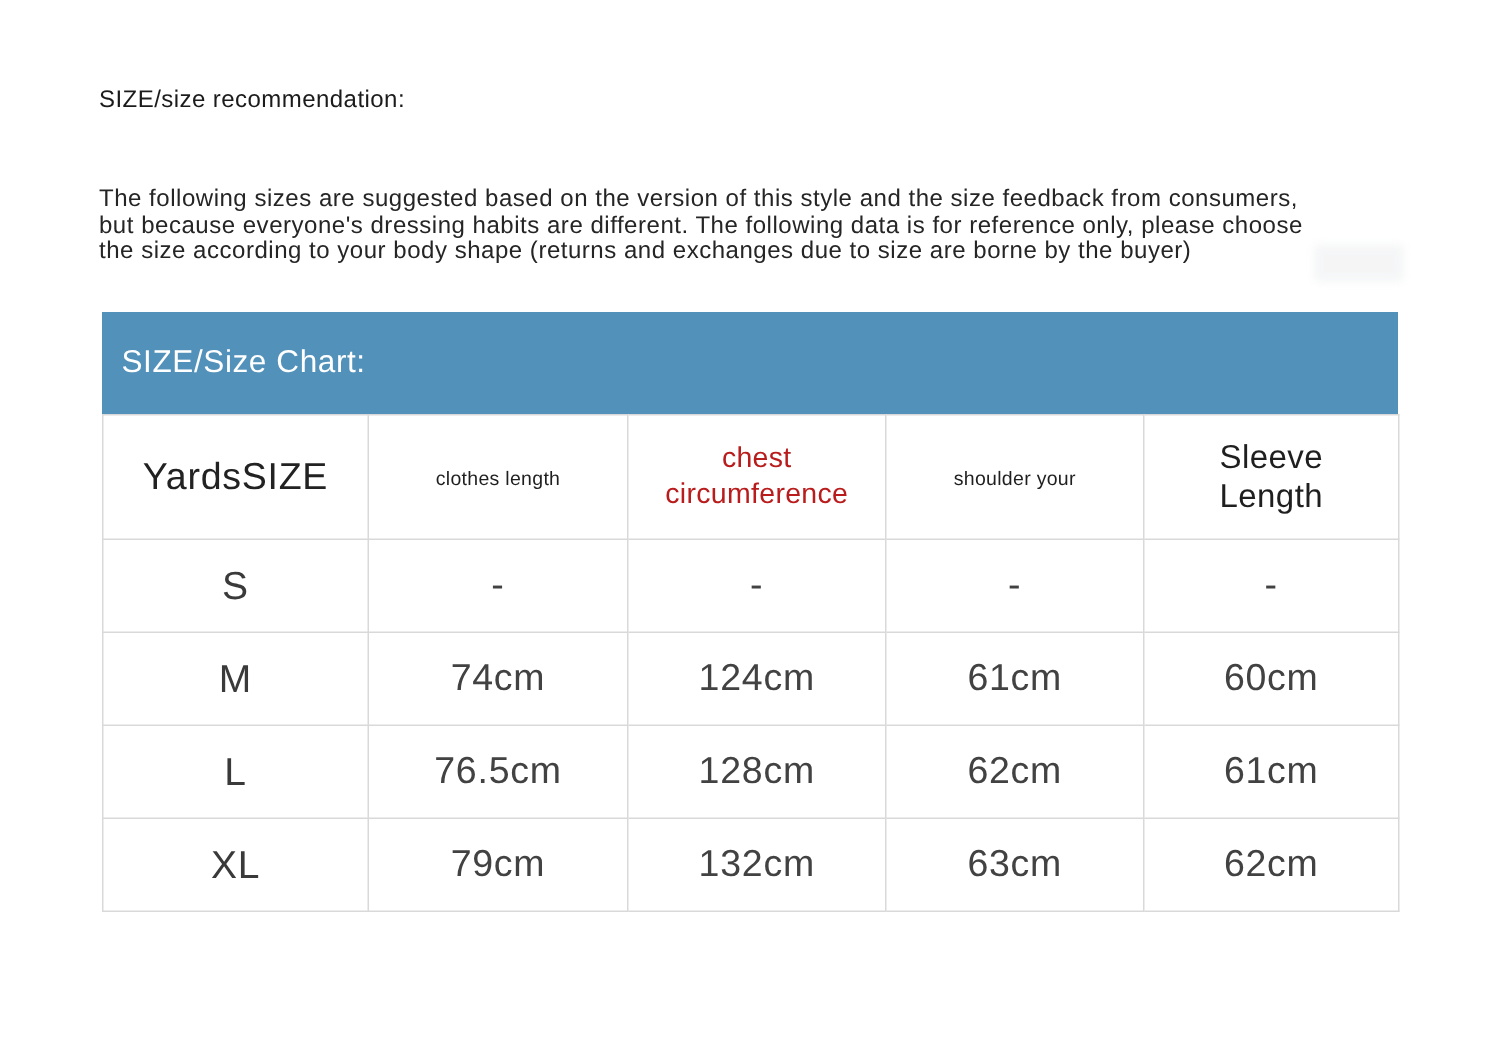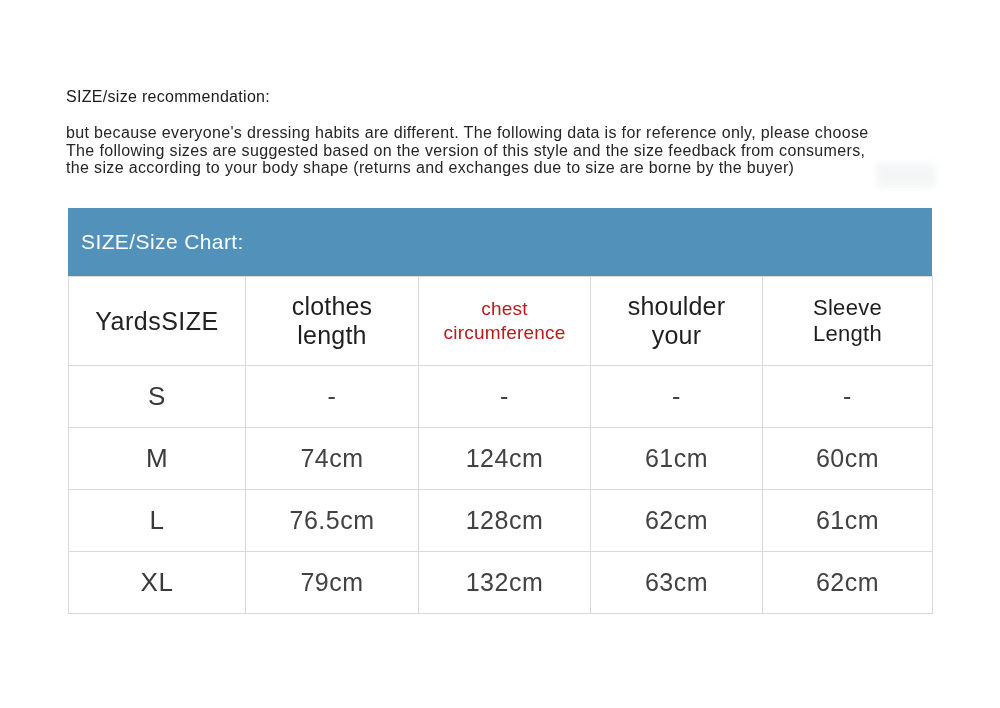--- a/index.html
+++ b/index.html
@@ -14,21 +14,21 @@
     background: #ffffff;
     overflow: hidden;
     font-family: "Liberation Sans", sans-serif;
     color: #222222;
   }
 
   
   .heading {
     position: absolute;
     left: 66px;
-    top: 88px;
+    top: 58px;
     font-size: 16px;
     letter-spacing: 0.3px;
     color: #1b1b1b;
   }
   .desc {
     position: absolute;
     left: 66px;
     top: 124px;
     font-size: 16px;
     line-height: 17.5px;
@@ -90,21 +90,21 @@
   }
   tr.body-row {
     height: 62px;
   }
   th.hdr-yards {
     font-size: 25px;
     letter-spacing: 0.5px;
     color: #222222;
   }
   th.hdr-small {
-    font-size: 25px;
+    font-size: 13px;
     letter-spacing: 0.2px;
     color: #1f1f1f;
   }
   th.hdr-chest {
     font-size: 19px;
     letter-spacing: 0.2px;
     color: #b91c1c;
     text-align: left;
     padding-left: 14px;
     line-height: 24px;
@@ -128,22 +128,22 @@
   }
 </style>
 </head>
 <body>
 
 <div id="page">
 
   <div class="heading">SIZE/size recommendation:</div>
 
   <div class="desc">
+    <div>The following sizes are suggested based on the version of this style and the size feedback from consumers,</div>
     <div>but because everyone's dressing habits are different. The following data is for reference only, please choose</div>
-    <div>The following sizes are suggested based on the version of this style and the size feedback from consumers,</div>
     <div>the size according to your body shape (returns and exchanges due to size are borne by the buyer)</div>
   </div>
 
   <div class="watermark"></div>
 
   <div class="chart">
 
     <div class="chart-titlebar">
       <span>SIZE/Size Chart:</span>
     </div>

